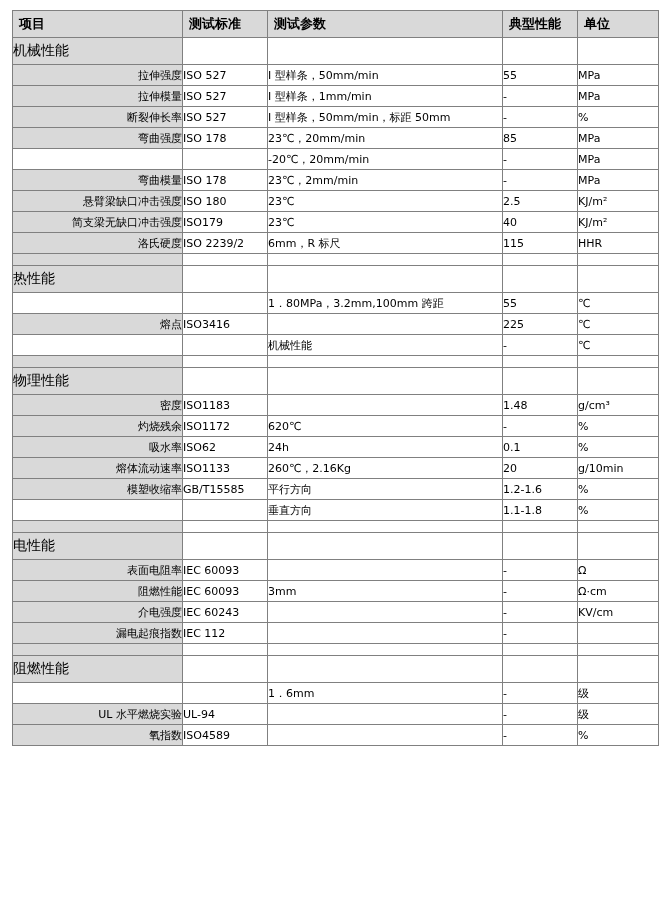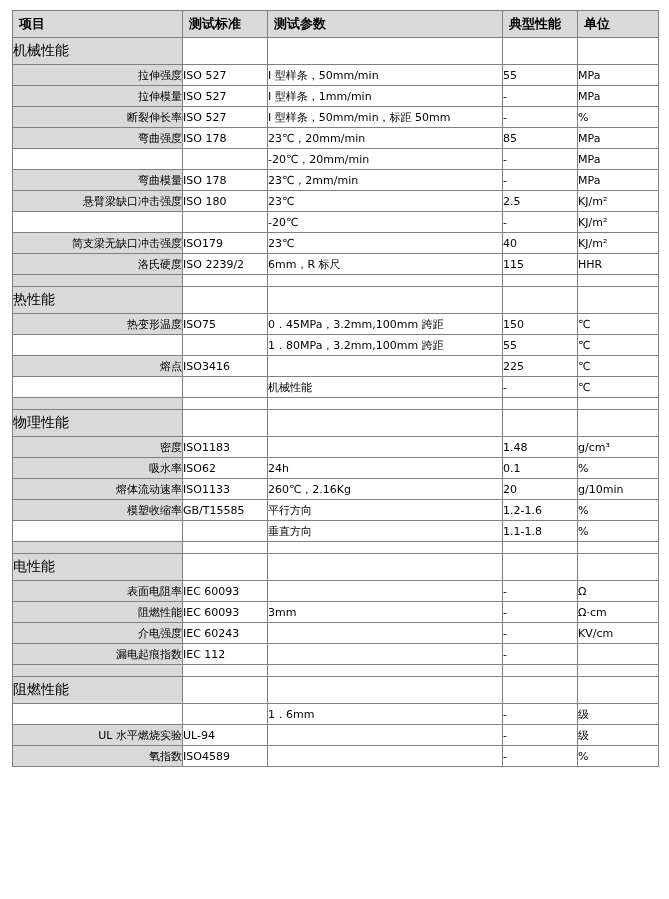--- a/index.html
+++ b/index.html
@@ -145,27 +145,20 @@
           <td class="cell">MPa</td>
         </tr>
         <tr>
           <td class="cell label">悬臂梁缺口冲击强度</td>
           <td class="cell">ISO 180</td>
           <td class="cell">23℃</td>
           <td class="cell">2.5</td>
           <td class="cell">KJ/m²</td>
         </tr>
         <tr>
-          <td class="cell blank"></td>
-          <td class="cell"></td>
-          <td class="cell">-20℃</td>
-          <td class="cell">-</td>
-          <td class="cell">KJ/m²</td>
-        </tr>
-        <tr>
           <td class="cell label">简支梁无缺口冲击强度</td>
           <td class="cell">ISO179</td>
           <td class="cell">23℃</td>
           <td class="cell">40</td>
           <td class="cell">KJ/m²</td>
         </tr>
         <tr>
           <td class="cell label">洛氏硬度</td>
           <td class="cell">ISO 2239/2</td>
           <td class="cell">6mm，R 标尺</td>
@@ -180,27 +173,20 @@
           <td class="spacer"></td>
         </tr>
         <tr>
           <td class="section">热性能</td>
           <td class="cell blank"></td>
           <td class="cell blank"></td>
           <td class="cell blank"></td>
           <td class="cell blank"></td>
         </tr>
         <tr>
-          <td class="cell label">热变形温度</td>
-          <td class="cell">ISO75</td>
-          <td class="cell">0．45MPa，3.2mm,100mm 跨距</td>
-          <td class="cell">150</td>
-          <td class="cell">℃</td>
-        </tr>
-        <tr>
           <td class="cell blank"></td>
           <td class="cell"></td>
           <td class="cell">1．80MPa，3.2mm,100mm 跨距</td>
           <td class="cell">55</td>
           <td class="cell">℃</td>
         </tr>
         <tr>
           <td class="cell label">熔点</td>
           <td class="cell">ISO3416</td>
           <td class="cell"></td>
@@ -227,20 +213,27 @@
           <td class="cell blank"></td>
           <td class="cell blank"></td>
           <td class="cell blank"></td>
         </tr>
         <tr>
           <td class="cell label">密度</td>
           <td class="cell">ISO1183</td>
           <td class="cell"></td>
           <td class="cell">1.48</td>
           <td class="cell">g/cm³</td>
+        </tr>
+        <tr>
+          <td class="cell label">灼烧残余</td>
+          <td class="cell">ISO1172</td>
+          <td class="cell">620℃</td>
+          <td class="cell">-</td>
+          <td class="cell">%</td>
         </tr>
         <tr>
           <td class="cell label">吸水率</td>
           <td class="cell">ISO62</td>
           <td class="cell">24h</td>
           <td class="cell">0.1</td>
           <td class="cell">%</td>
         </tr>
         <tr>
           <td class="cell label">熔体流动速率</td>

